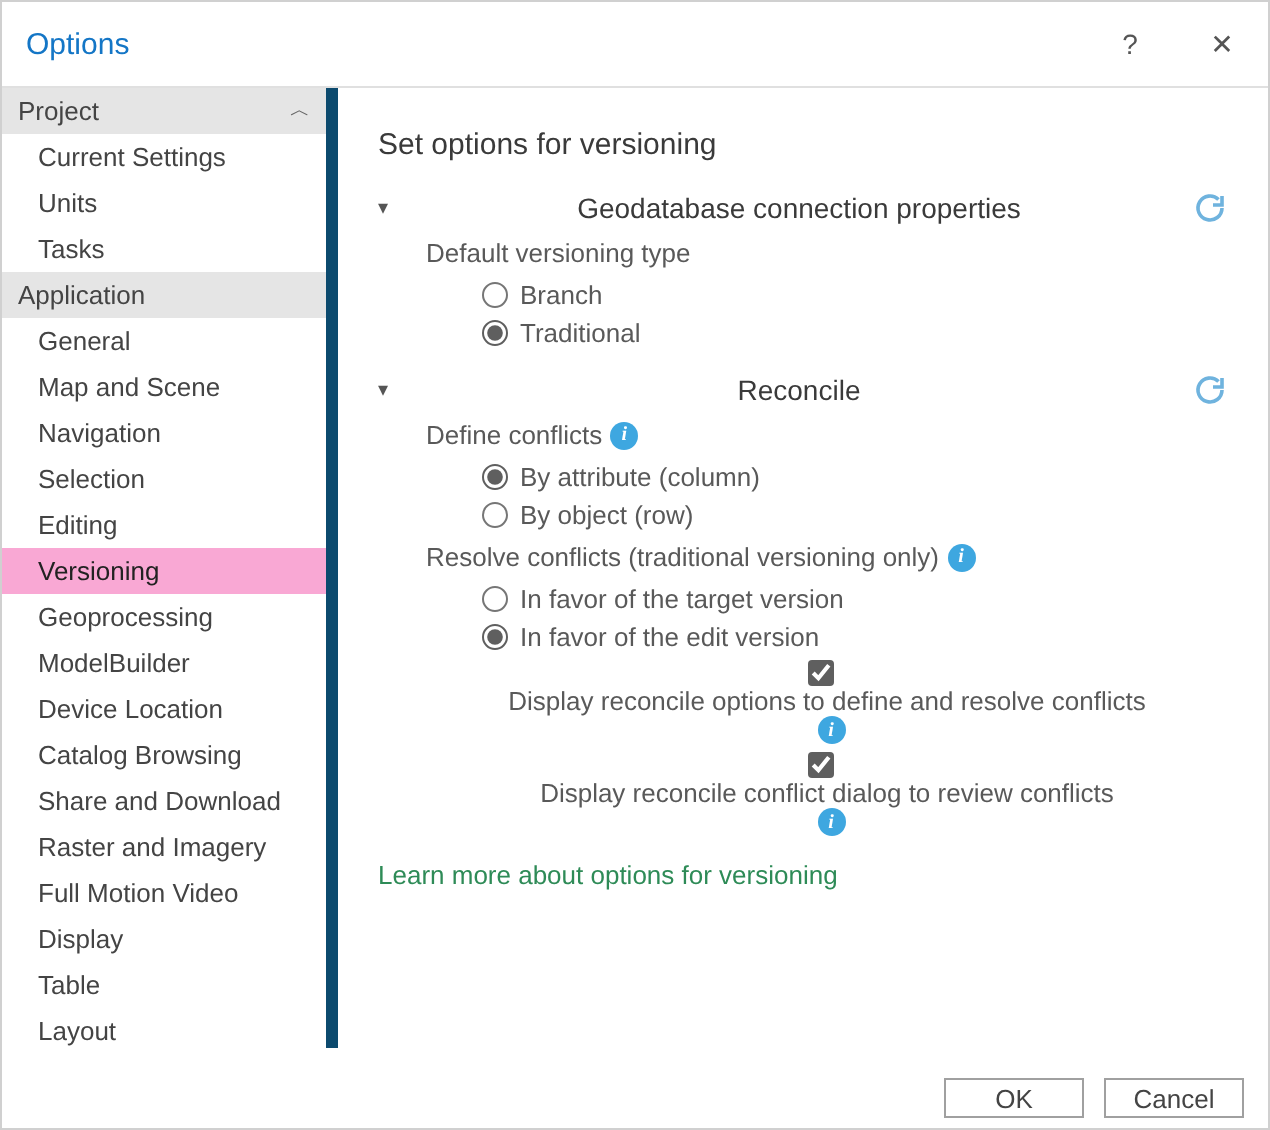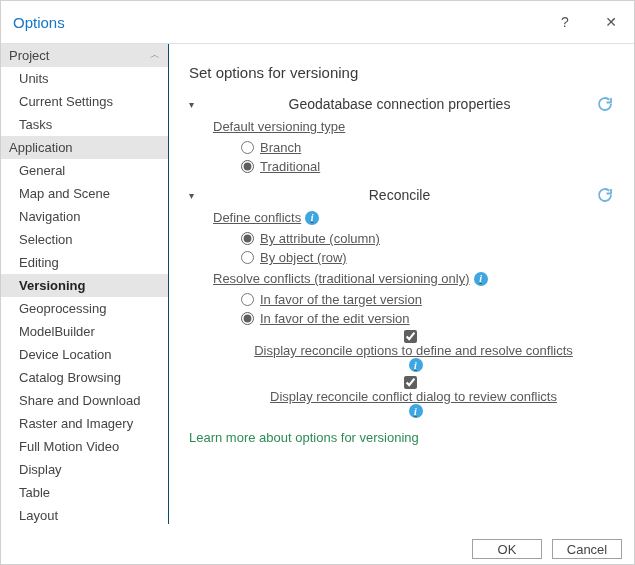--- a/index.html
+++ b/index.html
@@ -34,41 +34,41 @@
     color: #555;
     font-size: 14px;
     cursor: pointer;
   }
   .content {
     display: flex;
     height: 480px;
   }
   .sidebar {
     width: 168px;
-    border-right: 1px solid #0c4a6e;
+    border-right: 6px solid #0c4a6e;
     overflow-y: auto;
     position: relative;
     background: #fff;
   }
   .group-header {
     background: #e5e5e5;
     color: #444;
     font-size: 13px;
     padding: 4px 8px 4px 8px;
     position: relative;
   }
   .nav-item {
     padding: 4px 8px 4px 18px;
     color: #444;
     cursor: default;
     font-size: 13px;
   }
   .nav-item.selected {
-    background: #e5e5e5;
-    font-weight: 700;
+    background: #f9a8d4;
+    font-weight: 400;
     color: #222;
   }
   .main {
     flex: 1;
     padding: 20px 20px 8px 20px;
     overflow-y: auto;
     position: relative;
     color: #595959;
   }
   .page-head {
@@ -97,21 +97,20 @@
   }
   .reset-icon {
     width: 18px; height: 18px;
     display: inline-flex;
     align-items: center; justify-content: center;
     cursor: pointer;
   }
   .reset-icon svg { width: 18px; height: 18px; }
   .sub {
     padding-left: 24px;
-    text-decoration: underline;
   }
   .sub-label {
     color: #595959;
     font-size: 13px;
     margin: 4px 0;
     display: flex;
     align-items: center;
   }
   .radio-line, .check-line {
     display: flex;
@@ -179,22 +178,22 @@
   <span class="winbtn">✕</span>
 </div>
 
 <div class="content">
 
   <div class="sidebar">
     <div class="group-header">
       <span>Project</span>
       <span style="float:right;font-size:10px;color:#666">︿</span>
     </div>
+    <div class="nav-item">Current Settings</div>
     <div class="nav-item">Units</div>
-    <div class="nav-item">Current Settings</div>
     <div class="nav-item">Tasks</div>
 
     <div class="group-header">
       <span>Application</span>
     </div>
     <div class="nav-item">General</div>
     <div class="nav-item">Map and Scene</div>
     <div class="nav-item">Navigation</div>
     <div class="nav-item">Selection</div>
     <div class="nav-item">Editing</div>

